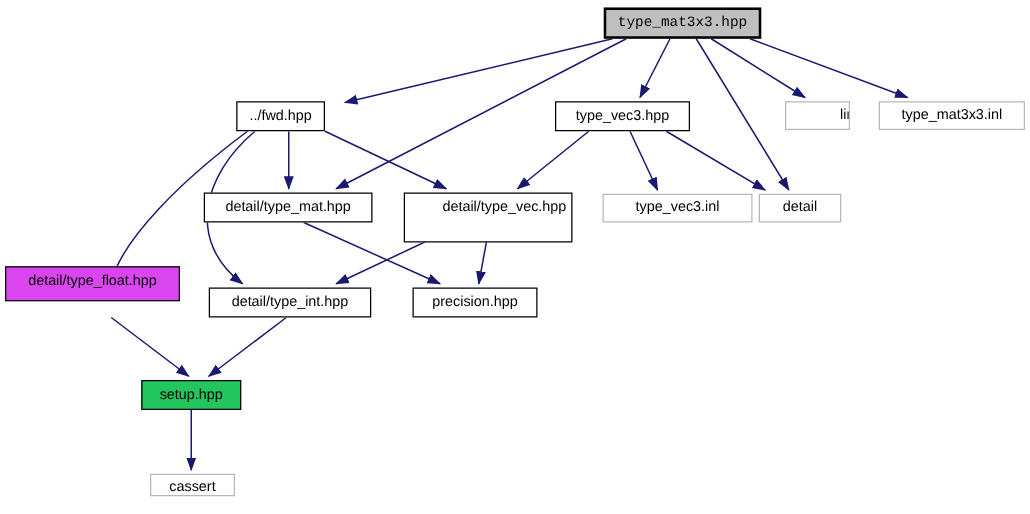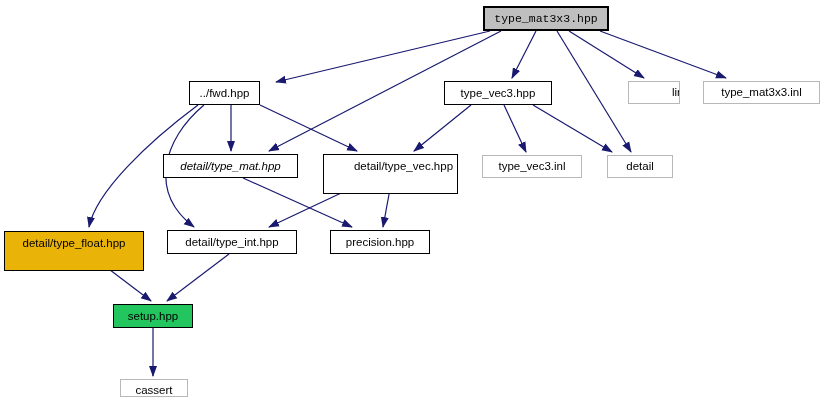--- a/index.html
+++ b/index.html
@@ -65,22 +65,22 @@
       <path d="M392,178 L383,227" class="edge" stroke="#191970" stroke-width="1.2" marker-end="url(#arrowhead)"></path>
       <path d="M89,254 L151,301" class="edge" stroke="#191970" stroke-width="1.2" marker-end="url(#arrowhead)"></path>
       <path d="M229,254 L167,301" class="edge" stroke="#191970" stroke-width="1.2" marker-end="url(#arrowhead)"></path>
       <path d="M153,328 L153,376" class="edge" stroke="#191970" stroke-width="1.2" marker-end="url(#arrowhead)"></path>
     </svg>
 <div class="node root" style="left: 483px; top: 6px; width: 126px; height: 25px; line-height: 21px; color: rgb(0, 0, 0); background: rgb(191, 191, 191); border-color: rgb(0, 0, 0);">type_mat3x3.hpp</div>
     <div class="node internal" style="left: 189px; top: 81px; width: 71px; height: 24px; line-height: 22px; color: rgb(0, 0, 0); background: rgb(255, 255, 255); border-color: rgb(0, 0, 0);">../fwd.hpp</div>
     <div class="node internal" style="left: 444px; top: 81px; width: 108px; height: 24px; line-height: 22px; color: rgb(0, 0, 0); background: rgb(255, 255, 255); border-color: rgb(0, 0, 0);">type_vec3.hpp</div>
     <div class="node external" style="left: 628px; top: 81px; width: 52px; height: 23px; line-height: 21px; color: rgb(0, 0, 0); background: rgb(255, 255, 255); border-color: rgb(184, 184, 184); padding-left: 43px;">limits</div>
     <div class="node external" style="left: 703px; top: 81px; width: 117px; height: 23px; line-height: 21px; color: rgb(0, 0, 0); background: rgb(255, 255, 255); border-color: rgb(184, 184, 184);">type_mat3x3.inl</div>
-    <div class="node internal" style="left: 163px; top: 154px; width: 135px; height: 24px; line-height: 22px; color: rgb(0, 0, 0); background: rgb(255, 255, 255); border-color: rgb(0, 0, 0); font-style: italic;">detail/type_mat.hpp</div>
+    <div class="node internal" style="left: 163px; top: 154px; width: 135px; height: 24px; line-height: 22px; color: rgb(0, 0, 0); background: rgb(255, 255, 255); border-color: rgb(0, 0, 0);">detail/type_mat.hpp</div>
     <div class="node internal" style="left: 323px; top: 154px; width: 135px; height: 40px; line-height: 22px; color: rgb(0, 0, 0); background: rgb(255, 255, 255); border-color: rgb(0, 0, 0); padding-left: 26px;">detail/type_vec.hpp</div>
-    <div class="node external" style="left: 482px; top: 155px; width: 100px; height: 23px; line-height: 21px; color: rgb(0, 0, 0); background: rgb(255, 255, 255); border-color: rgb(184, 184, 184);">type_vec3.inl</div>
+    <div class="node external" style="left: 482px; top: 155px; width: 120px; height: 23px; line-height: 21px; color: rgb(0, 0, 0); background: rgb(255, 255, 255); border-color: rgb(184, 184, 184);">type_vec3.inl</div>
     <div class="node external" style="left: 607px; top: 155px; width: 66px; height: 23px; line-height: 21px; color: rgb(0, 0, 0); background: rgb(255, 255, 255); border-color: rgb(184, 184, 184);">detail</div>
-    <div class="node internal" style="left: 4px; top: 231px; width: 140px; height: 40px; line-height: 22px; color: rgb(0, 0, 0); background: #eab308; border-color: rgb(0, 0, 0);">detail/type_float.hpp</div>
+    <div class="node internal" style="left: 4px; top: 213px; width: 140px; height: 28px; line-height: 22px; color: rgb(0, 0, 0); background: #d946ef; border-color: rgb(0, 0, 0);">detail/type_float.hpp</div>
     <div class="node internal" style="left: 330px; top: 230px; width: 100px; height: 24px; line-height: 22px; color: rgb(0, 0, 0); background: rgb(255, 255, 255); border-color: rgb(0, 0, 0);">precision.hpp</div>
     <div class="node internal" style="left: 167px; top: 230px; width: 130px; height: 24px; line-height: 22px; color: rgb(0, 0, 0); background: rgb(255, 255, 255); border-color: rgb(0, 0, 0);">detail/type_int.hpp</div>
     <div class="node internal" style="left: 113px; top: 304px; width: 80px; height: 24px; line-height: 22px; color: rgb(0, 0, 0); background: #22c55e; border-color: rgb(0, 0, 0);">setup.hpp</div>
     <div class="node external" style="left: 120px; top: 379px; width: 68px; height: 18px; line-height: 21px; color: rgb(0, 0, 0); background: rgb(255, 255, 255); border-color: rgb(184, 184, 184);">cassert</div>
   </div>
 
 </body></html>

